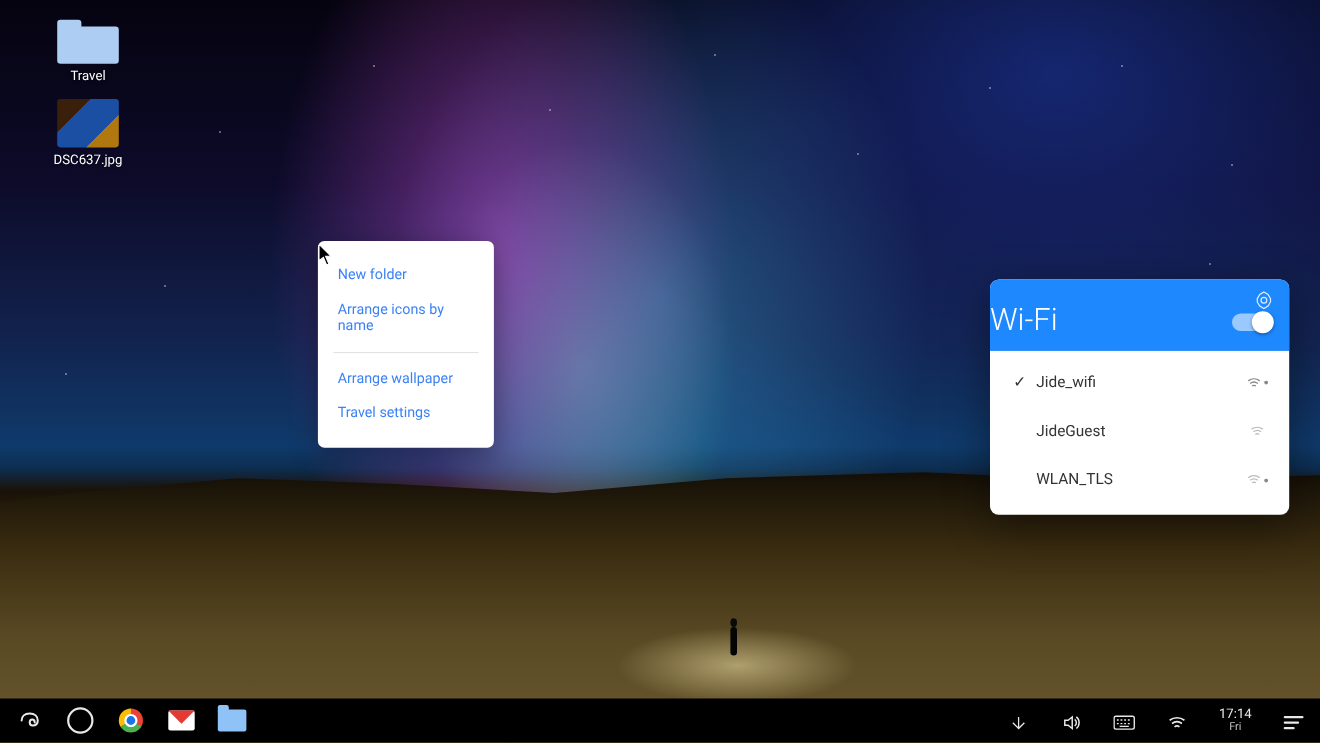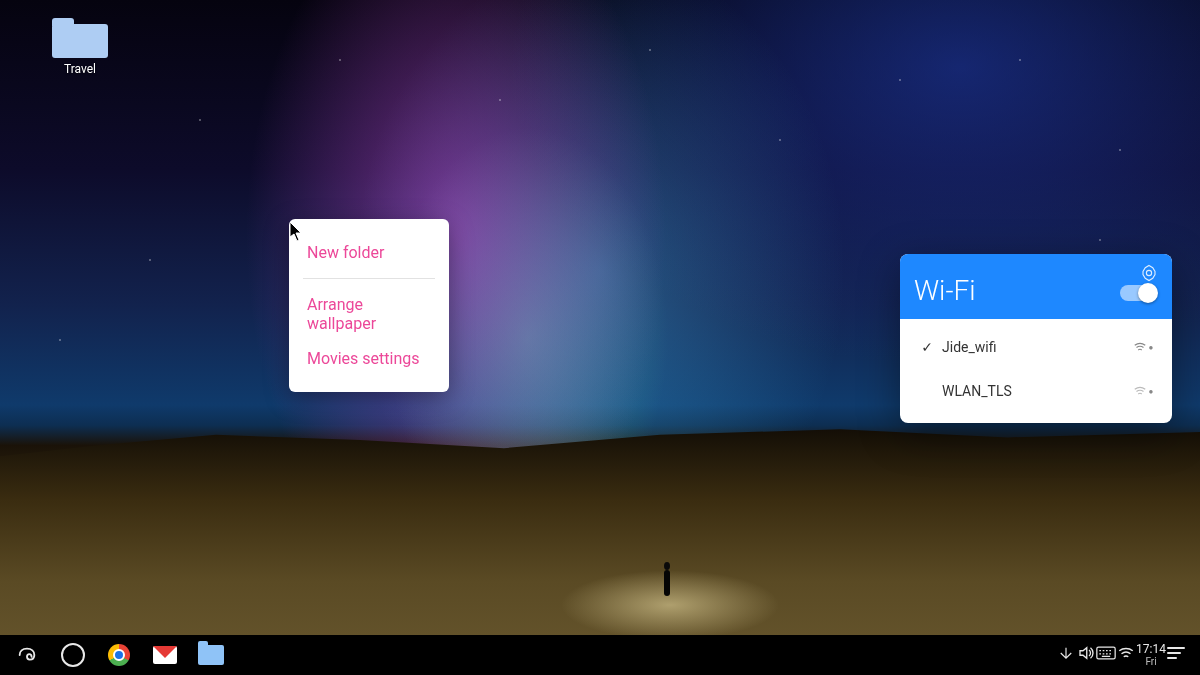--- a/index.html
+++ b/index.html
@@ -45,29 +45,29 @@
   .folder-glyph{width:56px;height:44px;position:relative;}
   .folder-glyph::before{content:"";position:absolute;left:0;top:4px;width:22px;height:8px;background:#aecdf3;border-radius:3px 3px 0 0;}
   .folder-glyph::after{content:"";position:absolute;left:0;top:10px;width:56px;height:34px;background:#aecdf3;border-radius:3px;}
   .thumb{width:56px;height:44px;border-radius:3px;}
   .thumb.yellow{background:linear-gradient(135deg,#f7e04a 0%,#f7e04a 40%,#d4b010 40%,#d4b010 60%,#f7e04a 60%);}
   .thumb.bw{background:repeating-linear-gradient(120deg,#111 0 6px,#eee 6px 12px);}
   .thumb.blue{background:linear-gradient(135deg,#3a1f0b 0 30%,#1a4fa3 30% 70%,#b0780f 70%);}
 
   
   .context-menu{position:absolute;left:289px;top:219px;width:160px;background:#fff;border-radius:6px;box-shadow:0 6px 24px rgba(0,0,0,0.35);padding:16px 0;}
-  .context-menu .item{padding:8px 18px;font-size:16px;color:#ec4899;cursor:pointer;}
+  .context-menu .item{padding:8px 18px;font-size:13px;color:#3b82f6;cursor:pointer;}
   .context-menu .divider{height:1px;background:#e2e2e2;margin:8px 14px;}
 
   
   .cursor{position:absolute;left:290px;top:222px;width:14px;height:20px;pointer-events:none;}
 
   
   .wifi-panel{position:absolute;right:28px;top:254px;width:272px;background:#fff;border-radius:8px;box-shadow:0 10px 40px rgba(0,0,0,0.4);overflow:hidden;}
-  .wifi-header{background:#1e88ff;color:#fff;padding:20px 18px 12px 14px;position:relative;}
+  .wifi-header{background:#1e88ff;color:#fff;padding:20px 18px 12px 0;position:relative;}
   .wifi-title{font-size:28px;font-weight:300;}
   .settings-gear{position:absolute;right:14px;top:10px;width:18px;height:18px;opacity:0.85;}
   .toggle{position:absolute;right:16px;bottom:18px;width:36px;height:16px;background:rgba(255,255,255,0.55);border-radius:9px;cursor:pointer;}
   .toggle .knob{position:absolute;right:-2px;top:-2px;width:20px;height:20px;background:#fff;border-radius:50%;box-shadow:0 1px 3px rgba(0,0,0,0.4);}
   .wifi-list{padding:6px 0 10px 0;}
   .wifi-item{display:flex;align-items:center;padding:14px 18px;font-size:14px;color:#333;cursor:pointer;}
   .wifi-check{width:18px;text-align:center;color:#333;}
   .wifi-name{flex:1;padding-left:6px;}
   .wifi-signal{width:22px;display:flex;align-items:center;justify-content:center;gap:2px;}
 
@@ -76,21 +76,21 @@
   .tb-left{display:flex;align-items:center;gap:20px;padding-left:14px;}
   .tb-icon{width:26px;height:26px;display:flex;align-items:center;justify-content:center;cursor:pointer;}
   .circle-outline{width:20px;height:20px;border:2px solid #e8e8e8;border-radius:50%;}
   .chrome-dot{width:22px;height:22px;border-radius:50%;
     background:conic-gradient(#ea4335 0 120deg,#4caf50 120deg 240deg,#fbbc05 240deg 360deg);position:relative;}
   .chrome-dot::after{content:"";position:absolute;left:5px;top:5px;width:12px;height:12px;background:#1a73e8;border-radius:50%;border:2px solid #fff;box-sizing:border-box;}
   .gmail{width:24px;height:18px;background:#fff;position:relative;border-radius:2px;}
   .gmail::before{content:"";position:absolute;left:0;top:0;border-left:12px solid transparent;border-right:12px solid transparent;border-top:12px solid #e53935;}
   .tb-folder{width:26px;height:20px;background:#8fc3f7;border-radius:2px;position:relative;}
   .tb-folder::before{content:"";position:absolute;left:0;top:-4px;width:10px;height:6px;background:#8fc3f7;border-radius:2px 2px 0 0;}
-  .tb-right{margin-left:auto;display:flex;align-items:flex-start;gap:0;padding-right:14px;}
+  .tb-right{margin-left:auto;display:flex;align-items:flex-end;gap:28px;padding-right:14px;}
   .tb-small{width:20px;height:20px;display:flex;align-items:center;justify-content:center;cursor:pointer;}
   .clock{font-size:12px;line-height:1.1;text-align:center;cursor:default;}
   .hamburger{display:flex;flex-direction:column;gap:3px;}
   .hamburger span{display:block;height:2px;background:#e8e8e8;border-radius:1px;}
 
   .lock-dot{font-size:8px;color:#888;}
 </style>
 </head>
 <body>
 
@@ -101,27 +101,32 @@
 <div class="person">
     <div class="head"></div>
     <div class="body"></div>
   </div>
 
 <div class="desktop">
   <div class="icon-item">
     <div class="folder-glyph"></div>
     <div class="label">Travel</div>
   </div>
+  <div class="icon-item">
+    <div class="thumb blue"></div>
+    <div class="label">DSC637.jpg</div>
+  </div>
 </div>
 
 <div class="context-menu">
   <div class="item">New folder</div>
+  <div class="item">Arrange icons by name</div>
   <div class="divider"></div>
   <div class="item">Arrange wallpaper</div>
-  <div class="item">Movies settings</div>
+  <div class="item">Travel settings</div>
 </div>
 
 <svg class="cursor" viewBox="0 0 14 20">
   <path d="M0,0 L0,15 L4,12 L7,19 L9,18 L6,11 L11,11 Z" fill="#000" stroke="#fff" stroke-width="1"></path>
 </svg>
 
 <div class="wifi-panel">
   <div class="wifi-header">
     <svg class="settings-gear" viewBox="0 0 24 24">
       <polygon points="12,2 17,5 20,10 20,14 17,19 12,22 7,19 4,14 4,10 7,5" fill="none" stroke="#fff" stroke-width="1.5"></polygon>
@@ -138,20 +143,29 @@
       <span class="wifi-name">Jide_wifi</span>
       <span class="wifi-signal">
         <svg width="14" height="14" viewBox="0 0 24 24">
             <path d="M3 9a15 15 0 0 1 18 0M6 13a10 10 0 0 1 12 0M9 17a5 5 0 0 1 6 0" fill="none" stroke="#888" stroke-width="2"></path>
           </svg>
         <span class="lock-dot">●</span>
       </span>
     </div>
     <div class="wifi-item">
       <span class="wifi-check"></span>
+      <span class="wifi-name">JideGuest</span>
+      <span class="wifi-signal">
+        <svg width="14" height="14" viewBox="0 0 24 24">
+            <path d="M3 9a15 15 0 0 1 18 0M6 13a10 10 0 0 1 12 0M9 17a5 5 0 0 1 6 0" fill="none" stroke="#bbb" stroke-width="2"></path>
+          </svg>
+      </span>
+    </div>
+    <div class="wifi-item">
+      <span class="wifi-check"></span>
       <span class="wifi-name">WLAN_TLS</span>
       <span class="wifi-signal">
         <svg width="14" height="14" viewBox="0 0 24 24">
             <path d="M3 9a15 15 0 0 1 18 0M6 13a10 10 0 0 1 12 0M9 17a5 5 0 0 1 6 0" fill="none" stroke="#bbb" stroke-width="2"></path>
           </svg>
         <span class="lock-dot">●</span>
       </span>
     </div>
   </div>
 </div>

